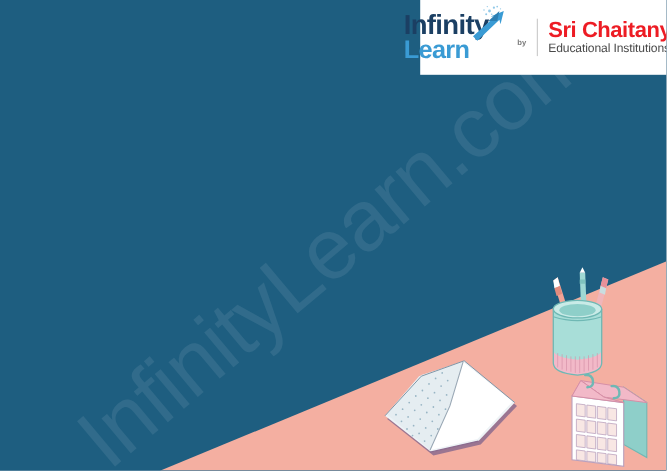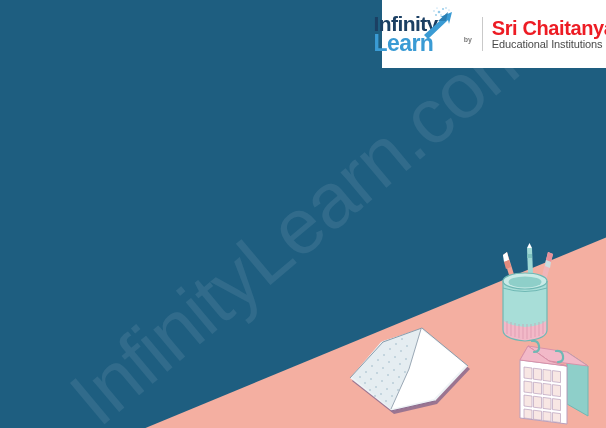--- a/index.html
+++ b/index.html
@@ -65,21 +65,21 @@
     box-sizing: border-box;
   }
   .logo-infinity {
     position: relative;
     display: flex;
     flex-direction: column;
     line-height: 0.92;
     flex: 0 0 auto;
   }
   .logo-infinity .lg-word1 {
-    font-size: 21px;
+    font-size: 25px;
     font-weight: 700;
     color: #1b3f63;
     letter-spacing: -0.6px;
   }
   .logo-infinity .lg-word2 {
     font-size: 23px;
     font-weight: 700;
     color: #3a9bd4;
     letter-spacing: -0.6px;
   }

